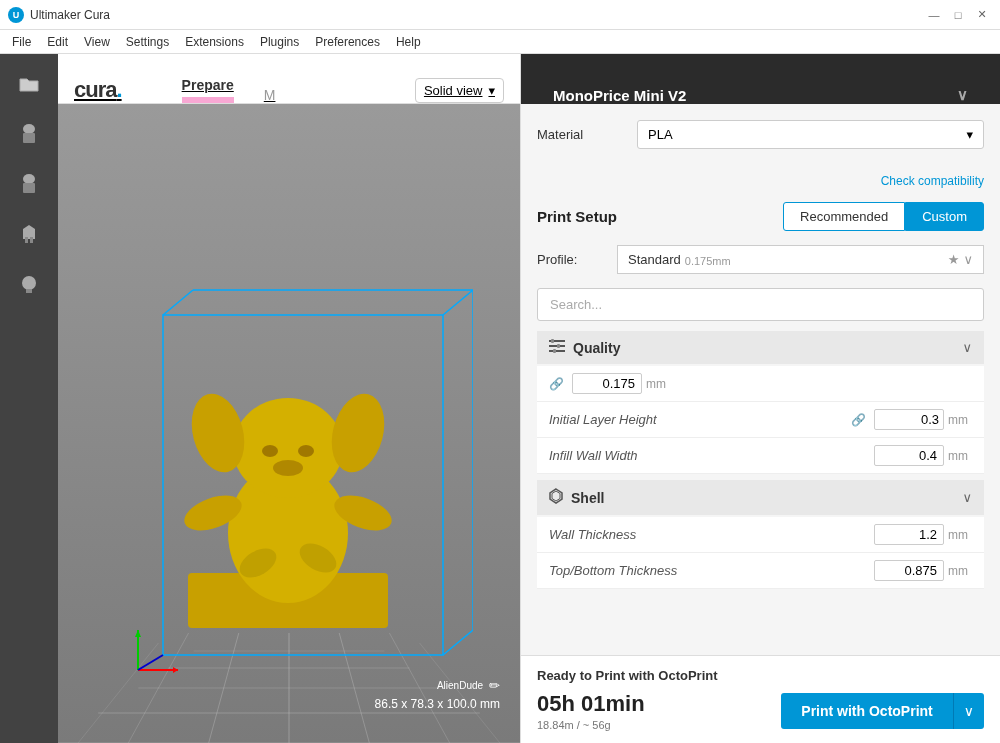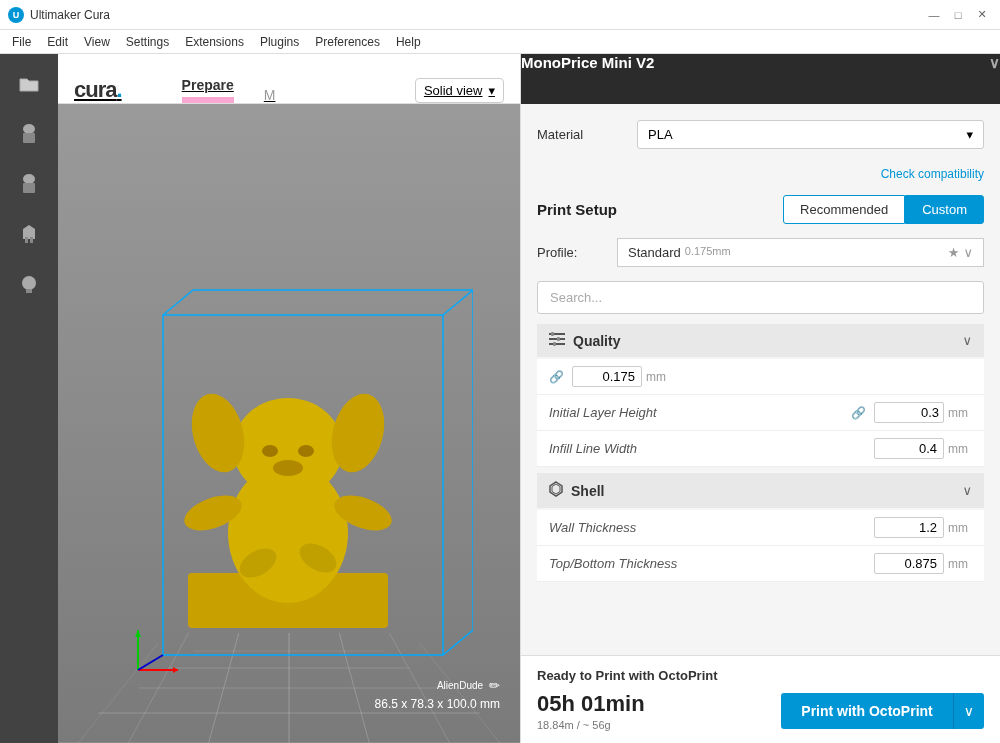--- a/index.html
+++ b/index.html
@@ -32,26 +32,26 @@
     .tab-monitor { font-size: 14px; color: #999; cursor: pointer; margin-right: auto; }
     .view-dropdown { display: flex; align-items: center; border: 1px solid #ccc; border-radius: 4px; padding: 4px 8px; cursor: pointer; background: #fff; font-size: 13px; gap: 6px; }
 
     
     .viewport-canvas { position: relative; width: 100%; height: calc(100% - 50px); background: linear-gradient(180deg, #9a9a9a 0%, #7a7a7a 100%); overflow: hidden; }
     .model-label { position: absolute; bottom: 50px; right: 20px; color: #fff; font-size: 13px; display: flex; align-items: center; gap: 6px; }
     .model-dimensions { position: absolute; bottom: 32px; right: 20px; color: #fff; font-size: 12px; }
 
     
     .right-panel { width: 480px; background: #f5f5f5; display: flex; flex-direction: column; border-left: 1px solid #ddd; }
-    .printer-header { background: #2b2b2b; color: #fff; height: 50px; display: flex; align-items: flex-start; padding: 0 0; font-size: 15px; font-weight: 600; }
+    .printer-header { background: #2b2b2b; color: #fff; height: 50px; display: flex; align-items: flex-end; padding: 0 32px; font-size: 15px; font-weight: 600; }
     .printer-header-chevron { margin-left: auto; color: #aaa; cursor: pointer; }
 
     .panel-body { flex: 1; padding: 16px; overflow-y: auto; }
 
-    .field-row { display: flex; align-items: center; margin-bottom: 18px; justify-content: center; }
+    .field-row { display: flex; align-items: center; margin-bottom: 25px; justify-content: center; }
     .field-label { font-size: 13px; color: #333; width: 100px; }
     .select-box { flex: 1; border: 1px solid #ccc; border-radius: 3px; background: #fff; padding: 6px 10px; font-size: 13px; display: flex; align-items: center; justify-content: space-between; cursor: pointer; }
     .check-compat { color: #0096d6; font-size: 12px; text-align: right; cursor: pointer; text-decoration: none; display: block; margin-bottom: 14px; }
 
     .print-setup-row { display: flex; align-items: center; margin-bottom: 14px; gap: 12px; }
     .print-setup-label { font-size: 15px; font-weight: 700; color: #222; }
     .btn-group { display: flex; margin-left: auto; }
     .btn-recommended { border: 1px solid #0096d6; background: #fff; color: #333; padding: 6px 16px; font-size: 13px; cursor: pointer; border-radius: 3px 0 0 3px; }
     .btn-custom { border: 1px solid #0096d6; background: #0096d6; color: #fff; padding: 6px 16px; font-size: 13px; cursor: pointer; border-radius: 0 3px 3px 0; }
 
@@ -254,21 +254,21 @@
       <div class="print-setup-row">
         <span class="print-setup-label">Print Setup</span>
         <div class="btn-group">
           <button class="btn-recommended">Recommended</button>
           <button class="btn-custom">Custom</button>
         </div>
       </div>
 
       <div class="profile-row">
         <span class="profile-label">Profile:</span>
-        <div class="profile-select" style="flex:1;border:1px solid #ccc;border-radius:0;background:#fff;padding:6px 10px;font-size:13px;display:flex;align-items:flex-start;cursor:pointer;">
+        <div class="profile-select" style="flex:1;border:1px solid #ccc;border-radius:0;background:#fff;padding:6px 10px;font-size:13px;display:flex;align-items:flex-end;cursor:pointer;">
           <span class="profile-name">Standard</span>
           <span class="profile-size" style="color:#999;margin-left:4px;">  </span>
           <span style="color:#999;font-size:11px;">0.175mm</span>
           <span class="profile-star" style="margin-left:auto;color:#999;">★</span>
           <span class="profile-chevron" style="color:#999;margin-left:4px;">∨</span>
         </div>
       </div>
 
       <div class="search-box">
         <span style="color:#aaa;">Search...</span>
@@ -295,21 +295,21 @@
           <input class="setting-value" type="text" style="border: 1px solid rgb(204, 204, 204); border-radius: 2px; padding: 2px 6px; font-size: 13px; width: 70px; text-align: right;" value="0.175">
           <span class="setting-unit">mm</span>
         </div>
         <div class="setting-row">
           <span class="setting-name">Initial Layer Height</span>
           <span class="setting-lock">🔗</span>
           <input class="setting-value" type="text" style="border: 1px solid rgb(204, 204, 204); border-radius: 2px; padding: 2px 4px; font-size: 13px; width: 70px; text-align: right;" value="0.3">
           <span class="setting-unit">mm</span>
         </div>
         <div class="setting-row">
-          <span class="setting-name">Infill Line Width</span>
+          <span class="setting-name">Infill Wall Width</span>
           <span class="setting-lock" style="opacity:0; margin-right:8px;font-size:12px;">🔗</span>
           <input class="setting-value" type="text" style="border: 1px solid rgb(204, 204, 204); border-radius: 2px; padding: 2px 6px; font-size: 13px; width: 70px; text-align: right;" value="0.4">
           <span class="setting-unit">mm</span>
         </div>
       </div>
 
       <div class="section-header" style="margin-top:6px;">
         <span class="section-icon">
           <svg width="14" height="16" viewBox="0 0 14 16" fill="none">
             <path d="M7 1 L13 5 L13 11 L7 15 L1 11 L1 5 Z" fill="none" stroke="#555" stroke-width="1.5"></path>

